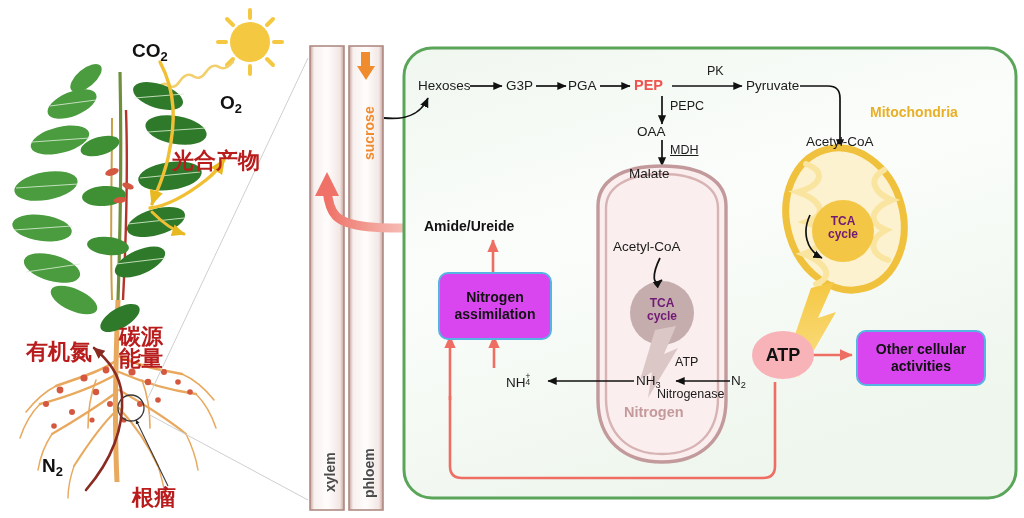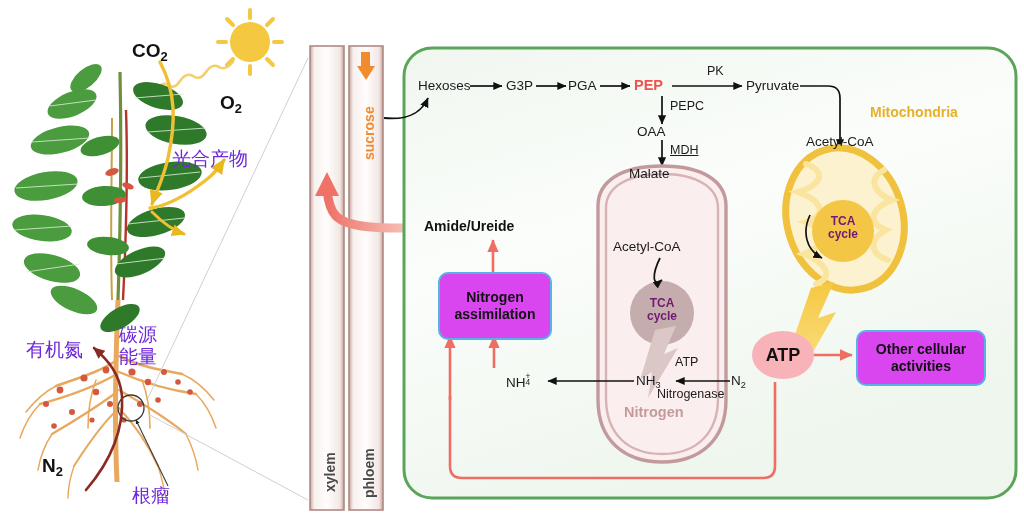--- a/index.html
+++ b/index.html
@@ -7,21 +7,21 @@
     width:1024px;height:518px;position:relative;overflow:hidden;
     background:#ffffff;
     font-family:"Liberation Sans","DejaVu Sans",sans-serif;
   }
   .stage{position:absolute;left:0;top:0;width:1024px;height:518px;}
   .svglayer{position:absolute;left:0;top:0;width:1024px;height:518px;}
   .lbl{position:absolute;white-space:nowrap;}
 
   
   .t-title{font-size:21px;font-weight:bold;color:#1d1d1d;letter-spacing:1px;}
-  .t-cn-big{font-size:19px;font-weight:normal;color:#6d28d9;}
+  .t-cn-big{font-size:22px;font-weight:bold;color:#b91c1c;}
   .t-chem{font-size:19px;font-weight:bold;color:#111;}
   .t-met{font-size:13.5px;color:#1b1b1b;}
   .t-enz{font-size:12.5px;color:#1b1b1b;}
   .t-pep{font-size:14.5px;font-weight:bold;color:#ef5350;}
   .t-mito{font-size:14px;font-weight:bold;color:#e8b027;}
   .t-bact{font-size:14.5px;font-weight:bold;color:#c59a9c;}
   .t-tca{font-size:12px;font-weight:bold;color:#701a75;text-align:center;line-height:1.08;}
   .t-atp{font-size:18px;font-weight:bold;color:#111;}
   .t-box{font-size:14px;font-weight:bold;color:#111;text-align:center;line-height:1.18;}
   .t-amide{font-size:14px;font-weight:bold;color:#111;}

